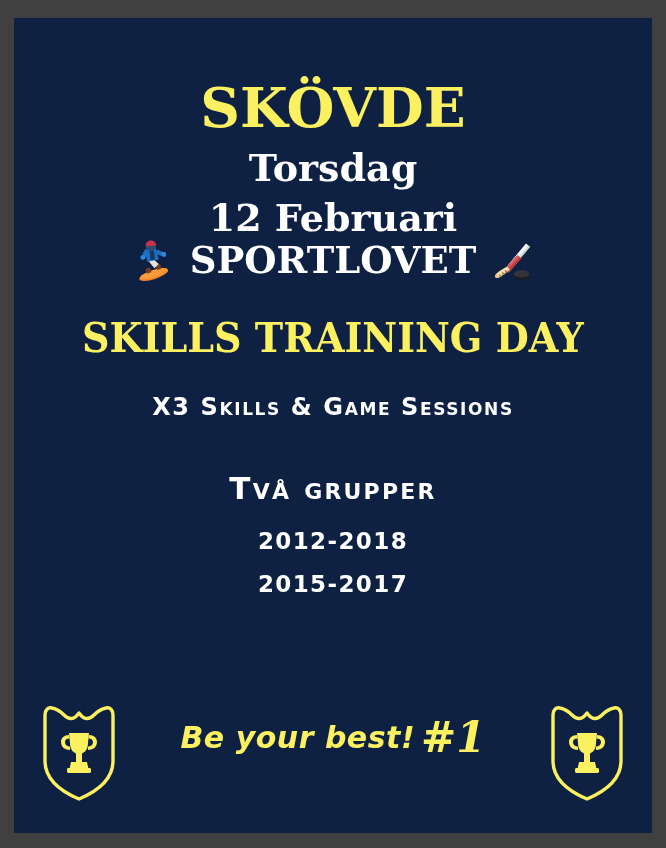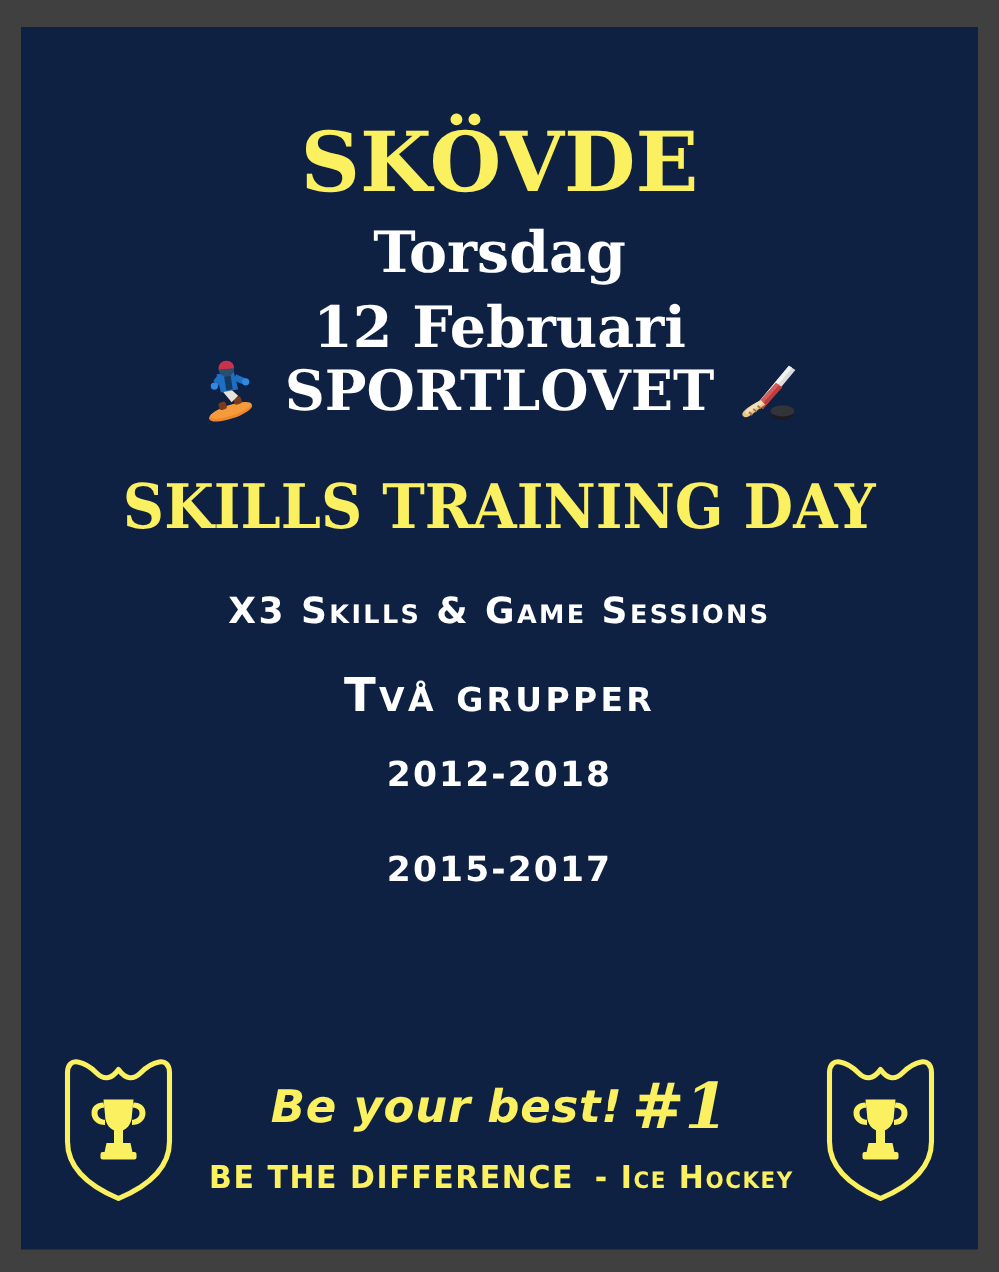--- a/index.html
+++ b/index.html
@@ -108,34 +108,34 @@
 
   
   .groups-title {
     font-family: "DejaVu Sans", sans-serif;
     font-weight: bold;
     font-variant: small-caps;
     font-size: 31px;
     line-height: 1;
     letter-spacing: 2.2px;
     color: #ffffff;
-    margin-top: 30px;
+    margin-top: 54px;
     text-align: center;
   }
   .group-range {
     font-family: "DejaVu Sans", sans-serif;
     font-weight: bold;
     font-size: 23px;
     line-height: 1;
     letter-spacing: 1.4px;
     color: #ffffff;
     margin-top: 26px;
     text-align: center;
   }
-  .group-range.second { margin-top: 40px; }
+  .group-range.second { margin-top: 20px; }
 
   
   .footer {
     position: absolute;
     left: 0;
     right: 0;
     bottom: 0;
     height: 146px;
   }
   .shield {
@@ -270,24 +270,20 @@
           <rect x="36" y="54" width="6" height="9"></rect>
           <path d="M31 63 L47 63 L48.5 70 L29.5 70 Z"></path>
           <rect x="27" y="69" width="24" height="5" rx="1.4"></rect>
         </g>
       </svg>
 
       <div class="slogan-wrap">
         <span class="slogan">Be your best!</span><span class="slogan-num">#1</span>
       </div>
 
-      <div class="tagline-wrap">
-        <span class="tagline-main">BE THE DIFFERENCE</span>
-        <span class="tagline-sub">- Ice Hockey</span>
-      </div>
 
       <svg class="shield right" viewBox="0 0 78 103">
         <path d="M5 16 C5 11 8 8 12 9 C17 10 21 13 24 16 C29 21 34 21 39 14
                  C44 21 49 21 54 16 C57 13 61 10 66 9 C70 8 73 11 73 16
                  L73 62 C73 80 58 92 39 100 C20 92 5 80 5 62 Z" fill="none" stroke="#faf060" stroke-width="3.4" stroke-linejoin="round"></path>
         <g fill="#faf060">
           <path d="M29 34 L49 34 L48 44 C48 51 44 55 39 55 C34 55 30 51 30 44 Z"></path>
           <path d="M29 36 C24 36 21 39 21 43 C21 48 25 51 30 51 L30 47.5
                    C27.5 47.5 25 46 25 43 C25 40.5 27 39.5 29.6 39.5 Z"></path>
           <path d="M49 36 C54 36 57 39 57 43 C57 48 53 51 48 51 L48 47.5

